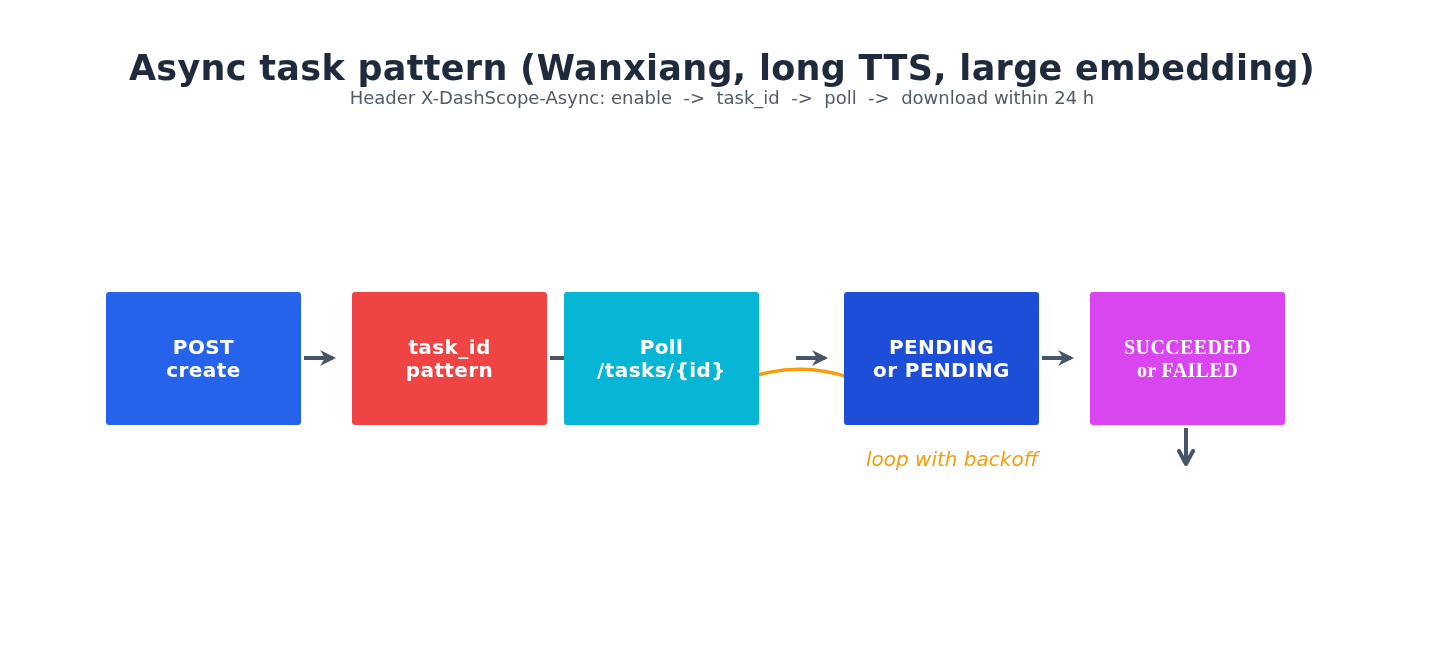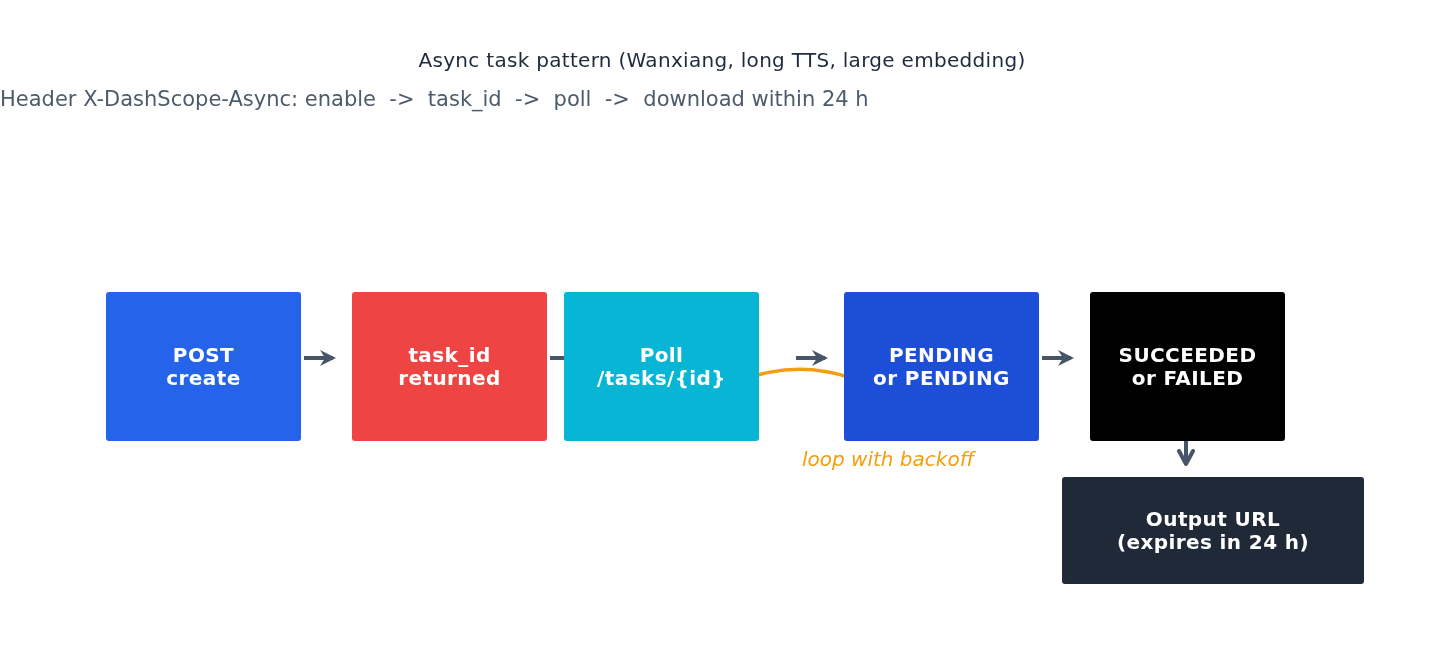--- a/index.html
+++ b/index.html
@@ -12,66 +12,66 @@
     height: 671px;
     background: #ffffff;
     overflow: hidden;
   }
 
   .title {
     position: absolute;
     left: 0; top: 48px;
     width: 100%;
     text-align: center;
-    font-size: 20px;
-    font-weight: normal;
+    font-size: 35px;
+    font-weight: bold;
     letter-spacing: 0.3px;
     color: #1f2a3c;
   }
 
   .subtitle {
     position: absolute;
     left: 0; top: 87px;
     width: 100%;
-    text-align: left;
-    font-size: 21px;
+    text-align: center;
+    font-size: 18px;
     color: #4d5b6b;
     white-space: pre;
   }
 
   .overlay {
     position: absolute;
     left: 0; top: 0;
     width: 1444px;
     height: 671px;
     pointer-events: none;
   }
 
   .node {
     position: absolute;
     top: 292px;
     width: 195px;
-    height: 149px;
+    height: 133px;
     border-radius: 3px;
     color: #ffffff;
     font-weight: bold;
     font-size: 20px;
     line-height: 23px;
     letter-spacing: 0.4px;
     display: flex;
     flex-direction: column;
     align-items: center;
     justify-content: center;
     text-align: center;
   }
   .n0 { left: 106px;  background: #2563eb; }
   .n1 { left: 352px;  background: #ef4444; }
   .n2 { left: 564px;  background: #06b6d4; }
   .n3 { left: 844px;  background: #1d4ed8; }
-  .n4 { left: 1090px; background: #000000; }
+  .n4 { left: 1090px; background: #d946ef; font-family: Liberation Serif, serif; }
 
   .node-output {
     position: absolute;
     left: 1062px;
     top: 477px;
     width: 302px;
     height: 107px;
     border-radius: 3px;
     background: #1f2937;
     color: #ffffff;
@@ -81,21 +81,21 @@
     letter-spacing: 0.4px;
     display: flex;
     flex-direction: column;
     align-items: center;
     justify-content: center;
     text-align: center;
   }
 
   .loop-label {
     position: absolute;
-    left: 802px;
+    left: 866px;
     top: 447px;
     font-size: 20px;
     font-style: italic;
     color: #f59e0b;
     white-space: nowrap;
   }
 </style>
 </head>
 <body>
 
@@ -125,38 +125,34 @@
     <path d="M 851 378 C 798 360 733 371 705 408" fill="none" stroke="#f59e0b" stroke-width="3.5" stroke-linecap="round" marker-end="url(#head-orange)"></path>
   </svg>
 
   <div class="node n0">
     <div>POST</div>
     <div>create</div>
   </div>
 
   <div class="node n1">
     <div>task_id</div>
-    <div>returned</div>
+    <div>pattern</div>
   </div>
 
   <div class="node n2">
     <div>Poll</div>
     <div>/tasks/{id}</div>
   </div>
 
   <div class="node n3">
     <div>PENDING</div>
     <div>or PENDING</div>
   </div>
 
   <div class="node n4">
     <div>SUCCEEDED</div>
     <div>or FAILED</div>
   </div>
 
   <div class="loop-label">loop with backoff</div>
 
-  <div class="node-output">
-    <div>Output URL</div>
-    <div>(expires in 24 h)</div>
-  </div>
 
 </div>
 
 </body></html>

